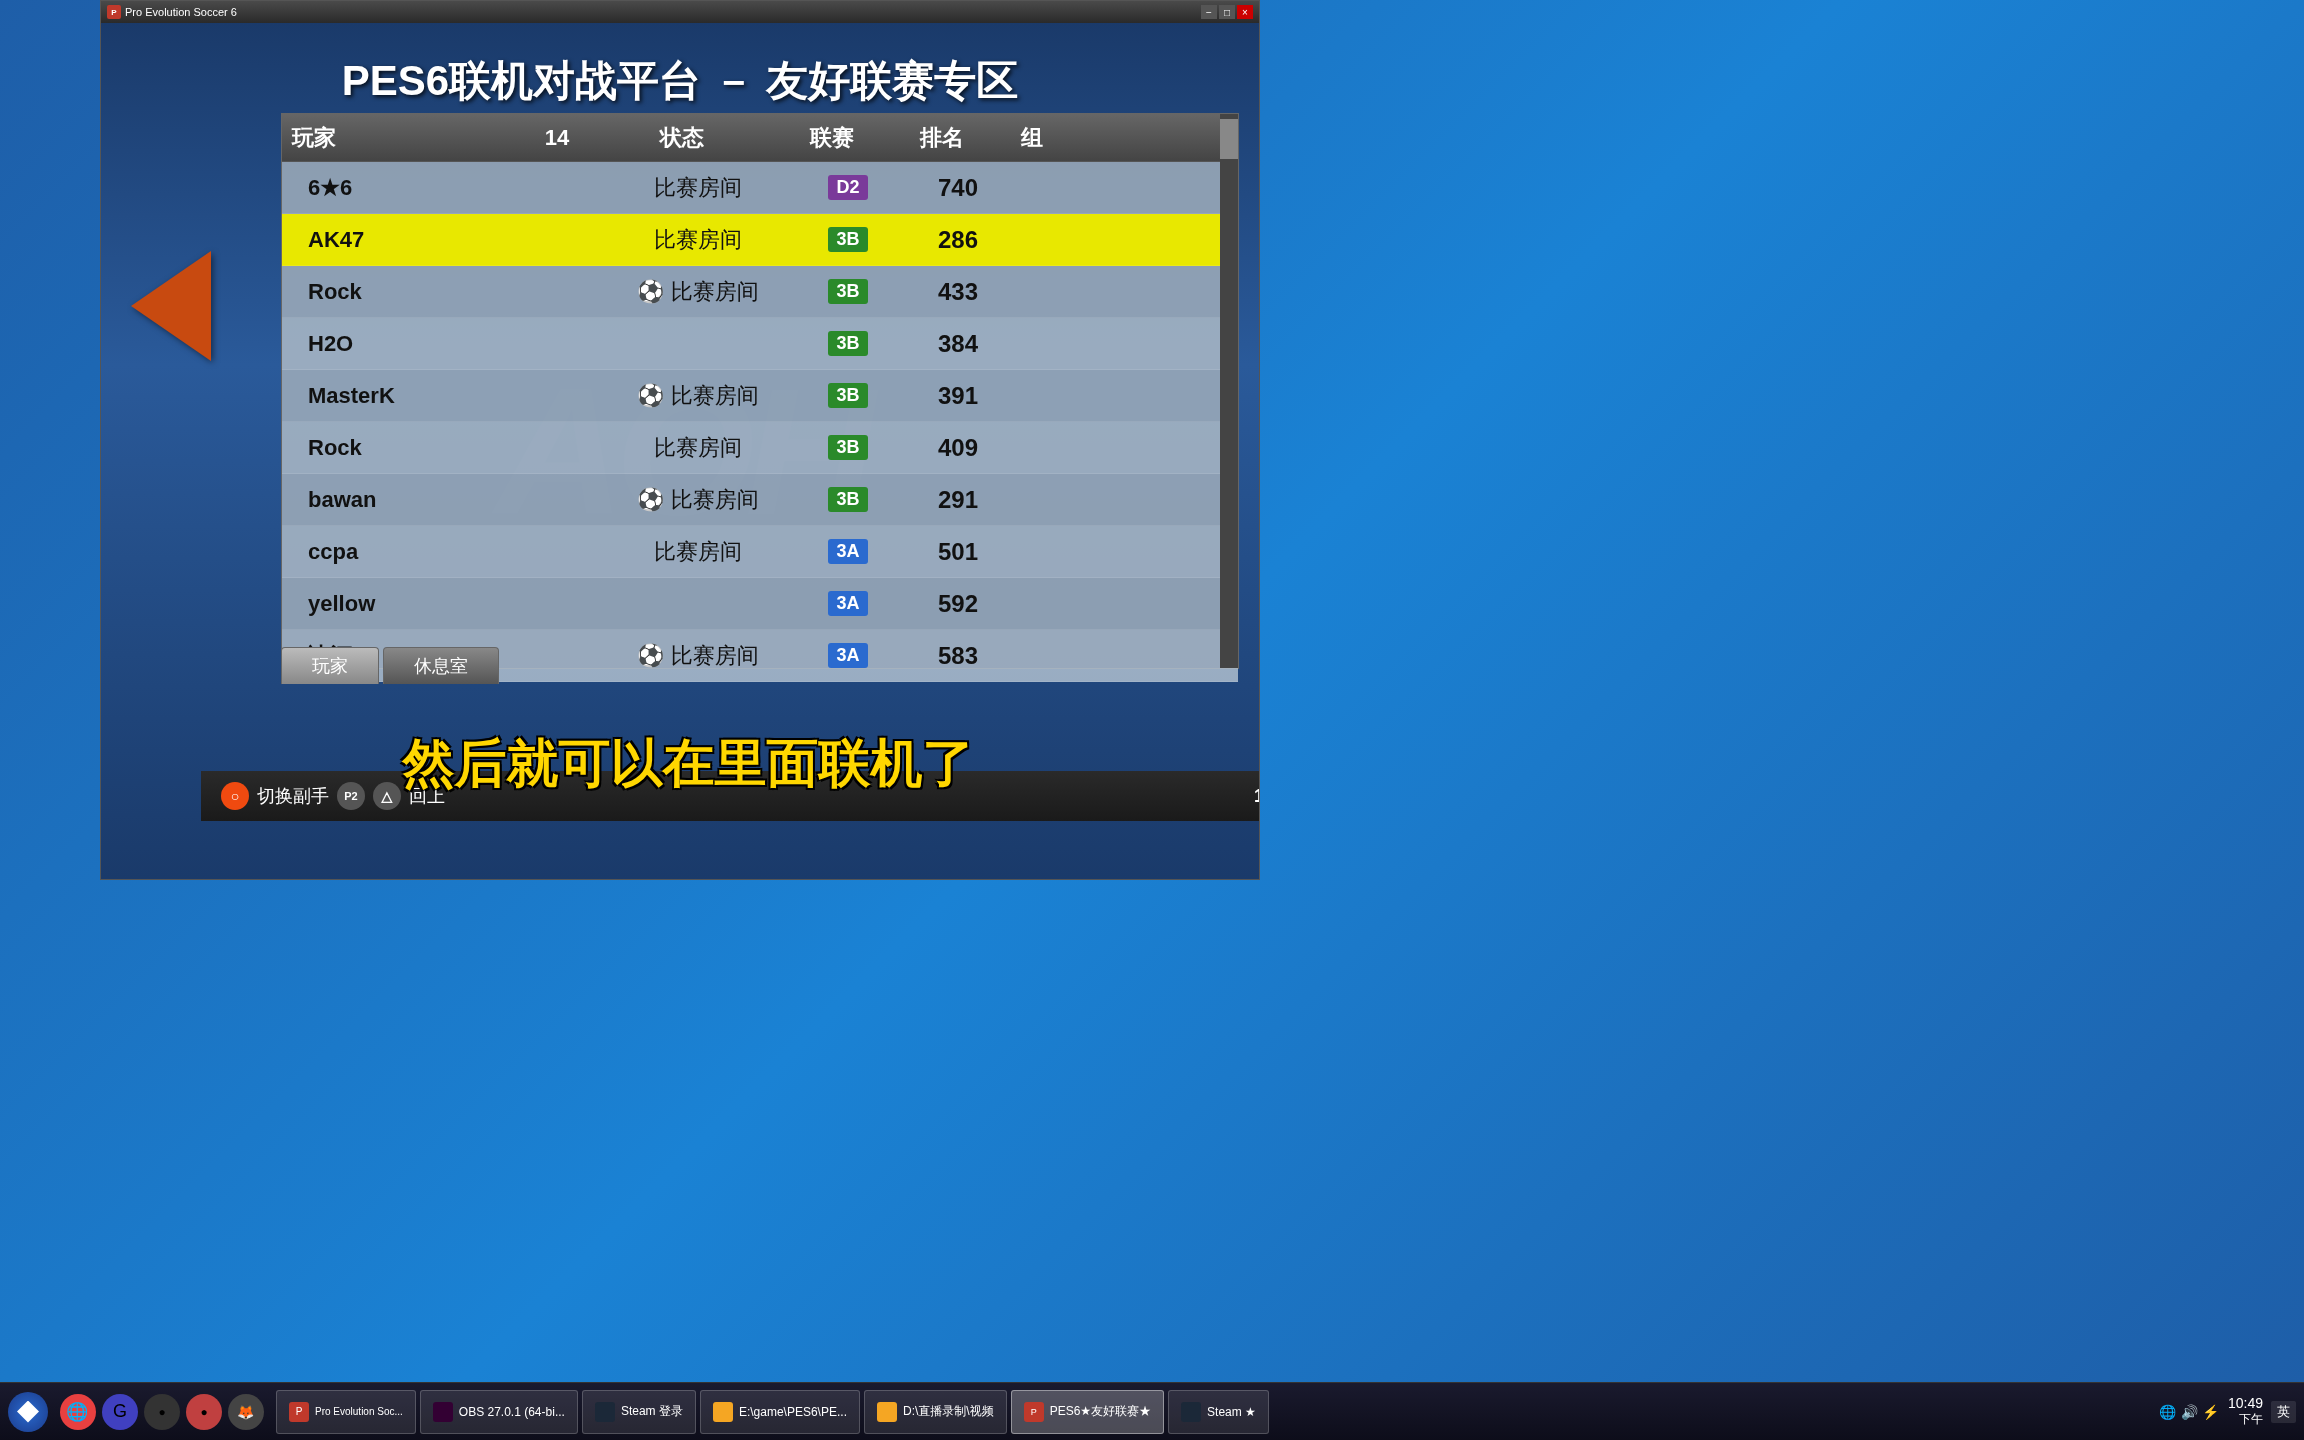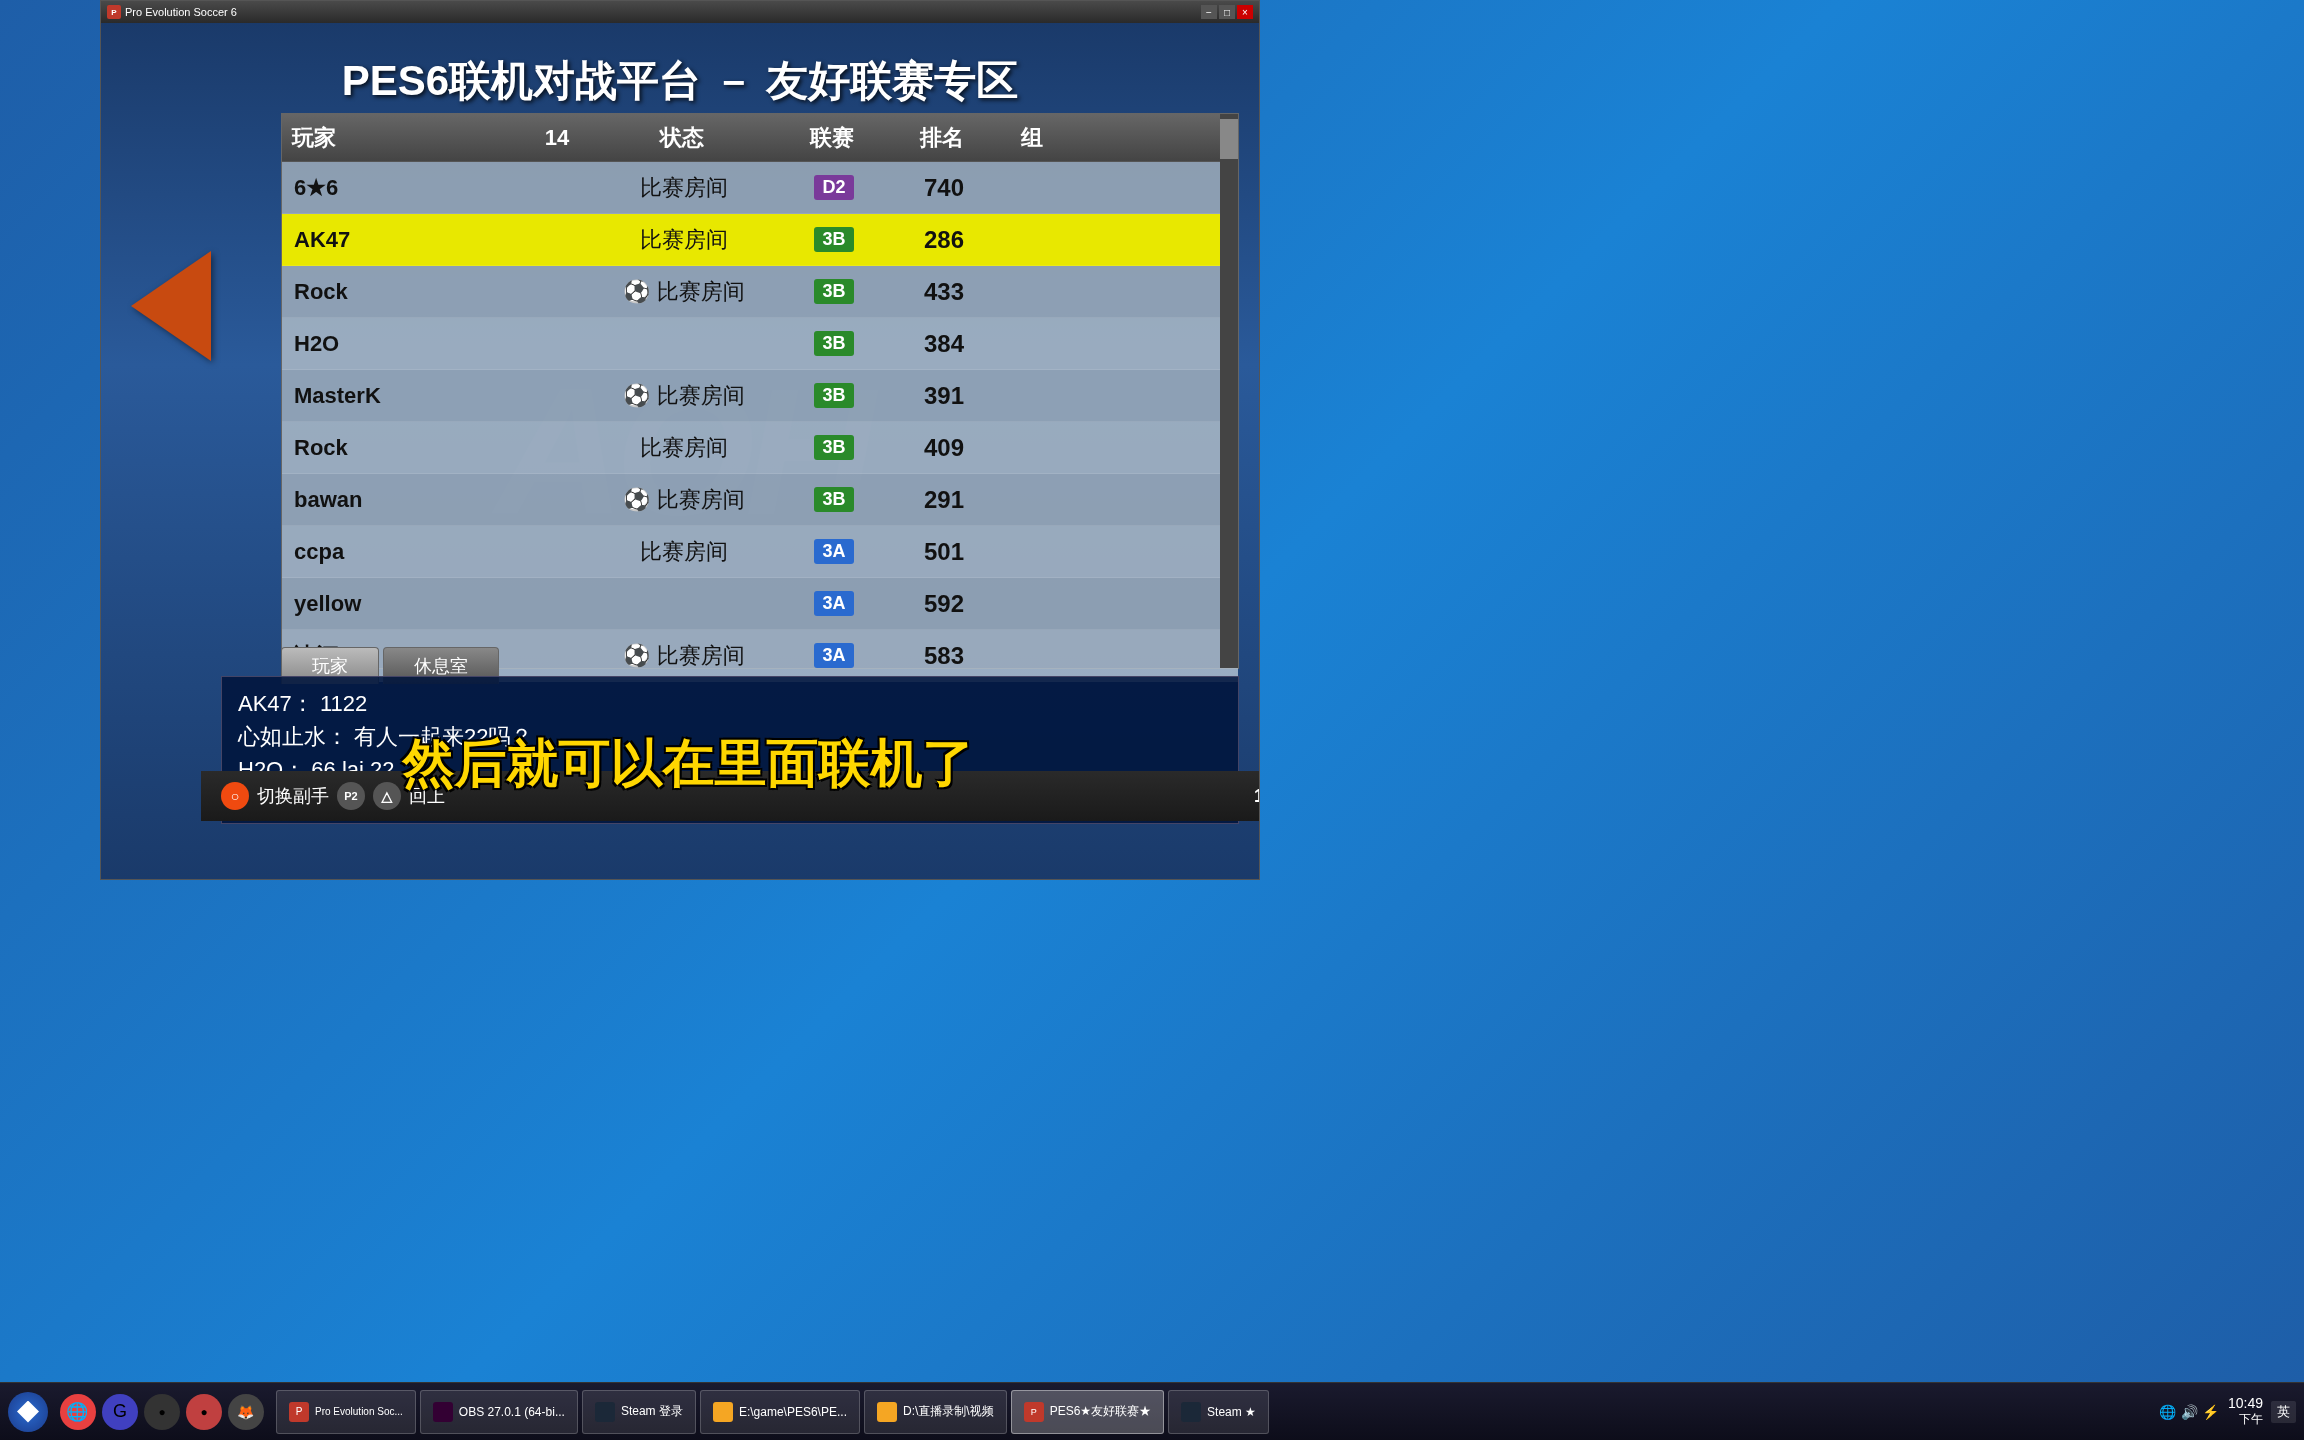--- a/index.html
+++ b/index.html
@@ -159,21 +159,21 @@
     .col-status { width: 200px; color: white; font-size: 22px; font-weight: bold; text-align: center; }
     .col-league { width: 100px; color: white; font-size: 22px; font-weight: bold; text-align: center; }
     .col-rank { width: 120px; color: white; font-size: 22px; font-weight: bold; text-align: center; }
     .col-group { width: 60px; color: white; font-size: 22px; font-weight: bold; text-align: center; }
 
     
     .table-row {
       display: flex;
       align-items: center;
       height: 52px;
-      padding: 0 12px;
+      padding: 0 26px;
       border-bottom: 1px solid rgba(255,255,255,0.1);
     }
 
     .table-row:nth-child(odd) { background: rgba(200,210,220,0.85); }
     .table-row:nth-child(even) { background: rgba(170,185,200,0.80); }
     .table-row.selected { background: #e8e800; }
 
     .row-player { width: 240px; font-size: 22px; font-weight: bold; color: #111; }
     .row-status { width: 200px; font-size: 22px; color: #111; text-align: center; display: flex; align-items: center; justify-content: center; gap: 6px; }
     .row-league { width: 100px; text-align: center; }
@@ -558,26 +558,20 @@
 
     <div class="bottom-tabs">
       <div class="tab active">
         <span>玩家</span>
       </div>
       <div class="tab">
         <span>休息室</span>
       </div>
     </div>
 
-    <div class="chat-area">
-      <div class="chat-line">AK47： 1122</div>
-      <div class="chat-line">心如止水： 有人一起来22吗？</div>
-      <div class="chat-line">H2O： 66 lai 22</div>
-      <div class="chat-line">6★6： ji</div>
-    </div>
 
     <div class="subtitle">
       <span class="subtitle-text">然后就可以在里面联机了</span>
     </div>
 
     <div class="game-bottom-strip">
       <div class="bottom-left-btn">
         <div class="btn-icon" style="background:#f04a10;">○</div>
         <span>切换副手</span>
         <div class="btn-icon" style="background:#555; font-size:11px;">P2</div>

